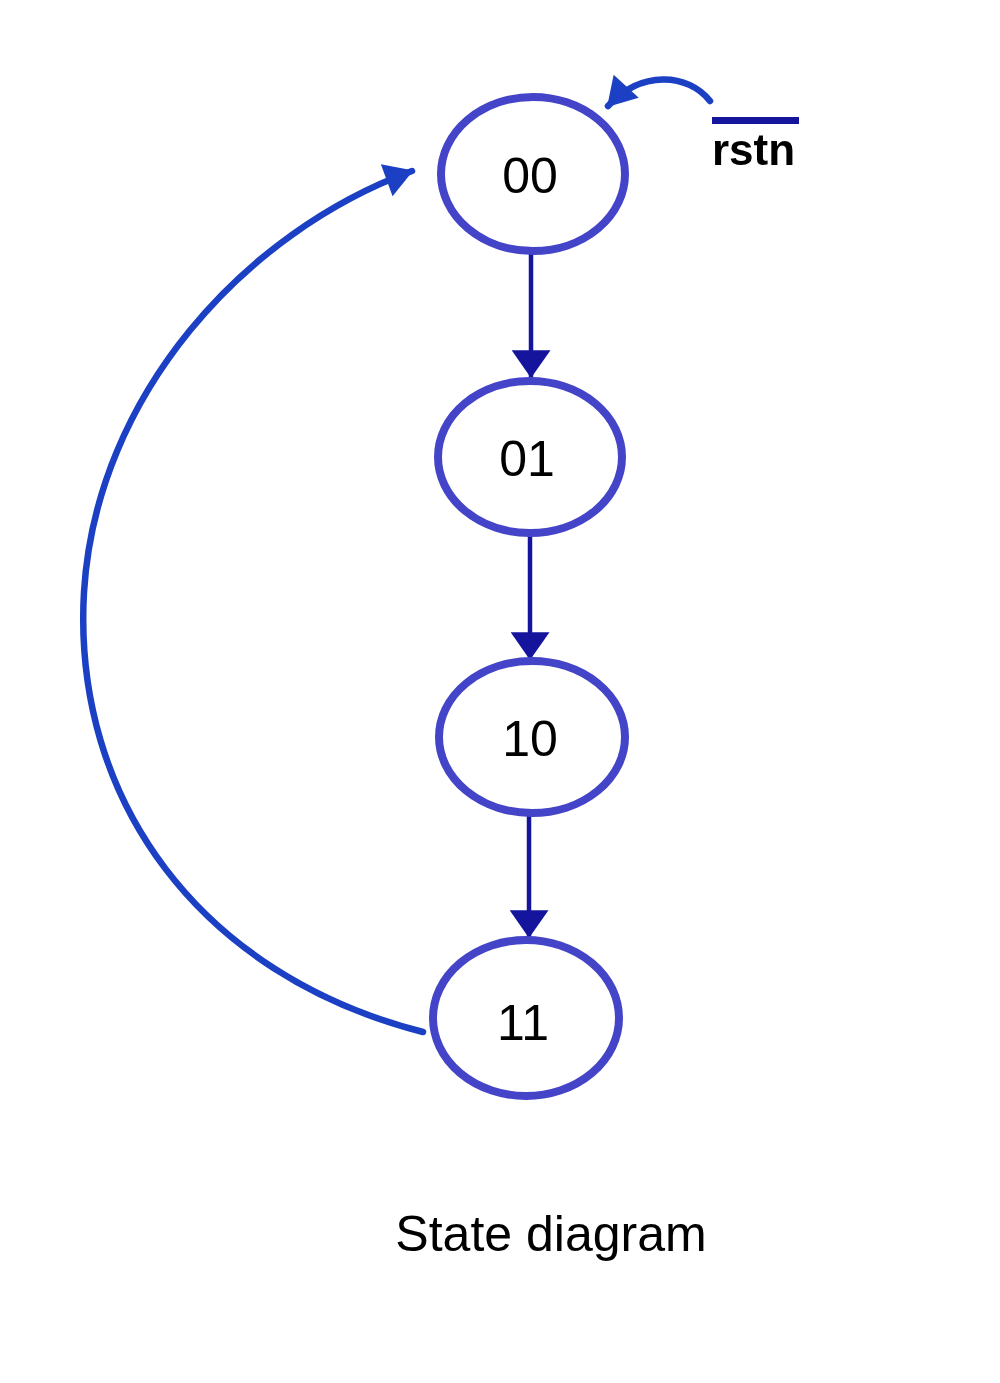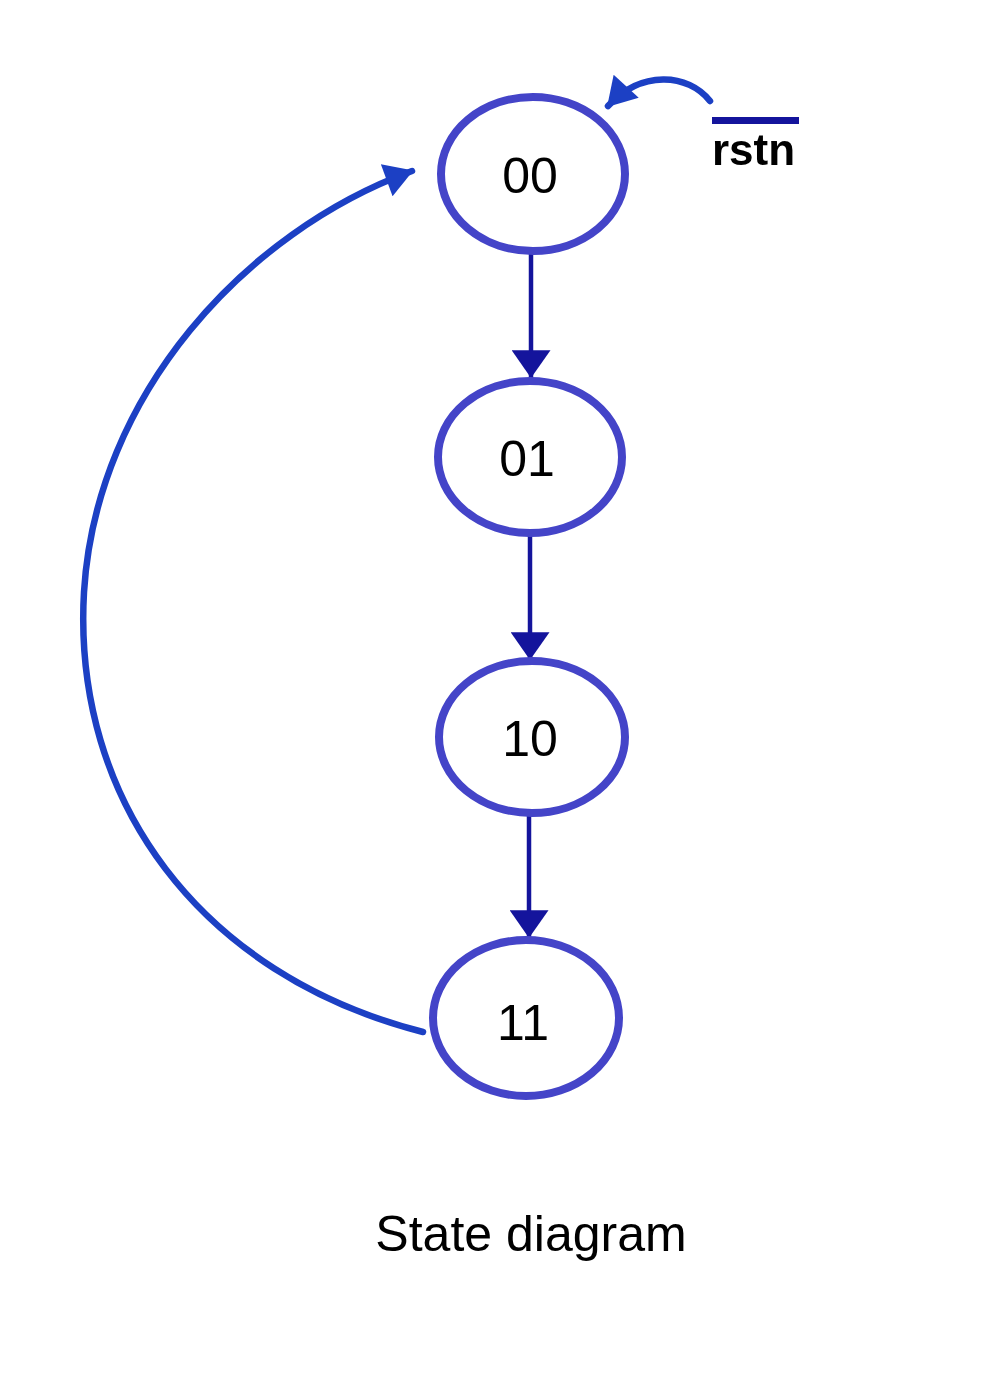--- a/index.html
+++ b/index.html
@@ -55,21 +55,21 @@
     left: 712px;
     top: 128px;
     font-size: 44px;
     color: #000000;
     line-height: 1.0;
     white-space: nowrap;
     font-weight: bold;
   }
   .caption {
     position: absolute;
-    left: 531px;
+    left: 551px;
     top: 1209px;
     transform: translateX(-50%);
     font-size: 50px;
     color: #000000;
     line-height: 1.0;
     white-space: nowrap;
   }
 </style>
 </head>
 <body>

